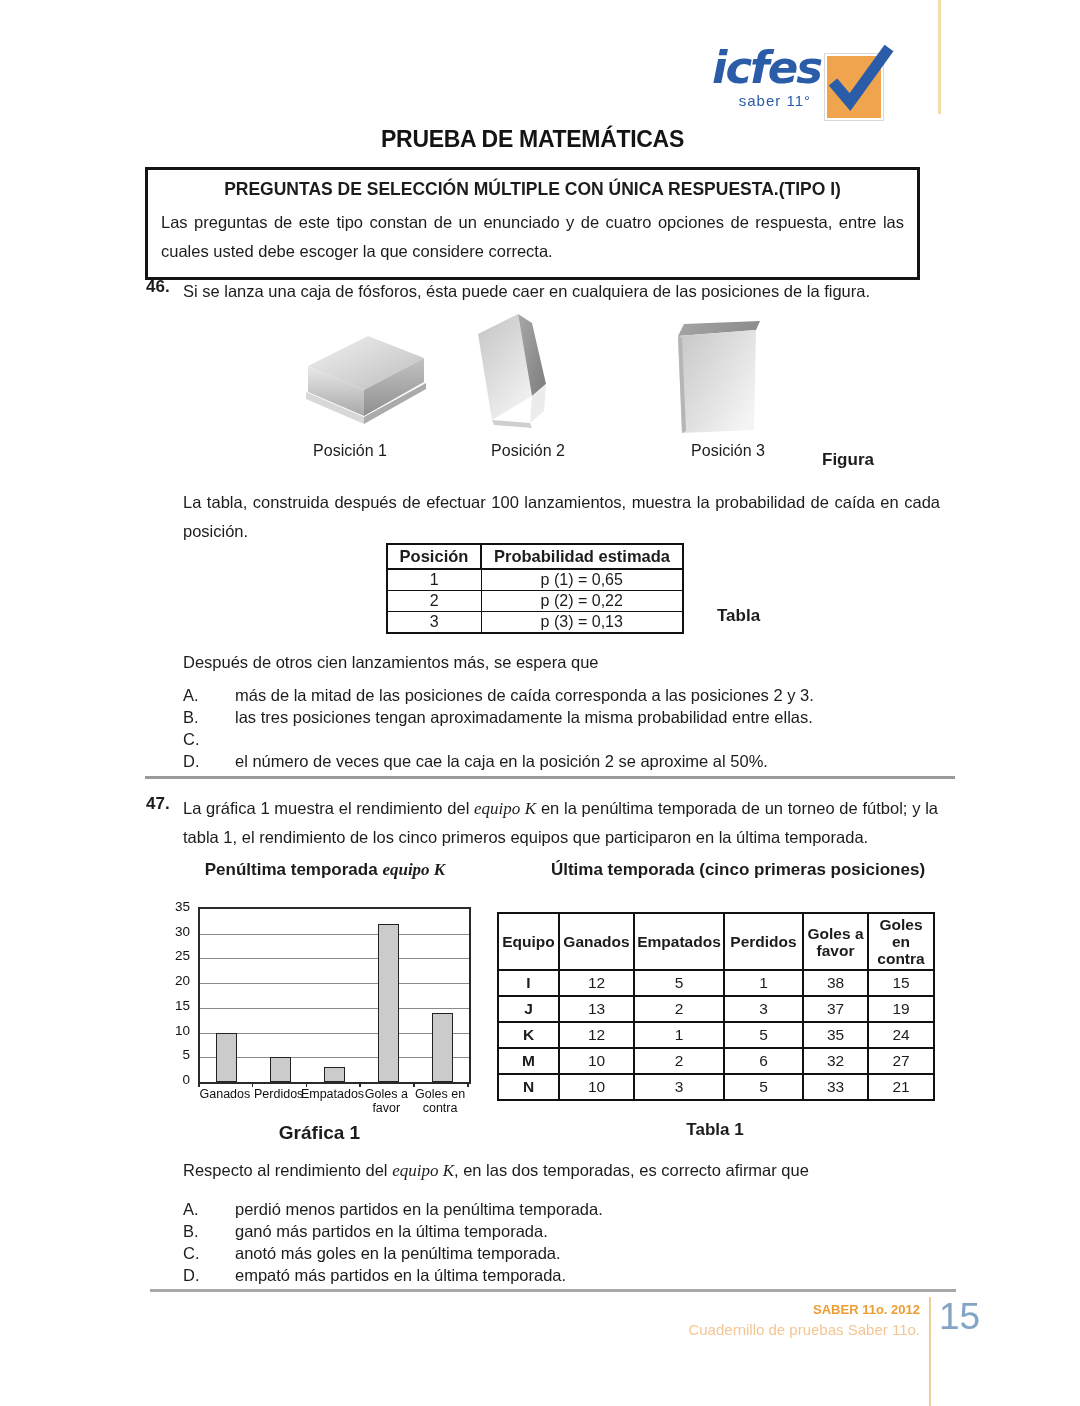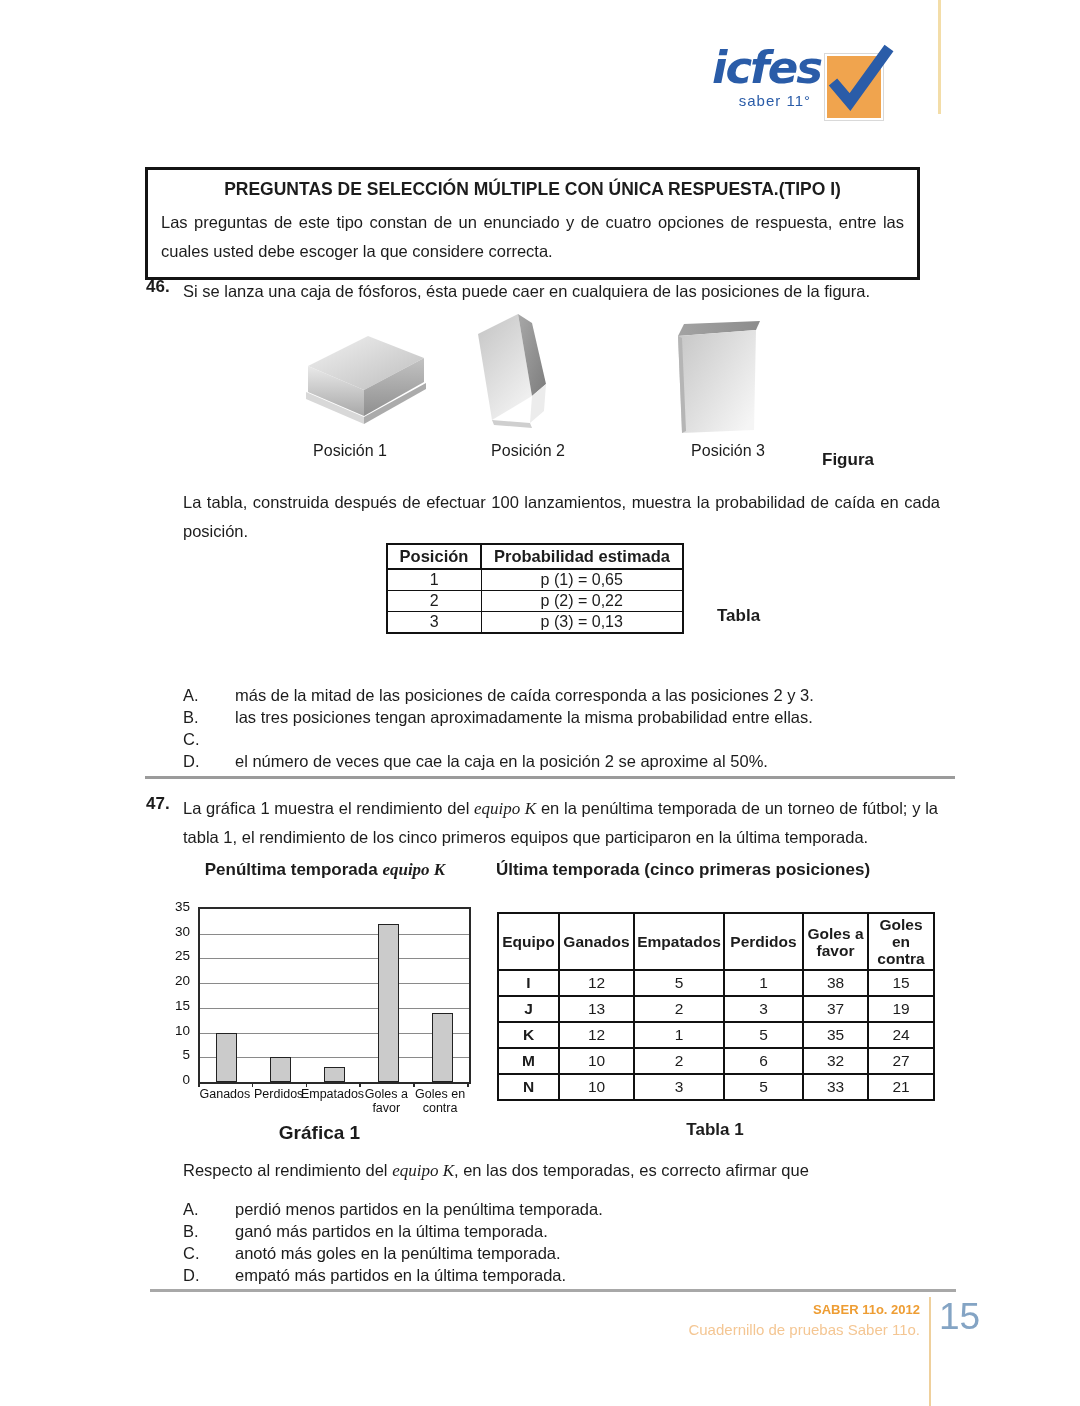--- a/index.html
+++ b/index.html
@@ -81,20 +81,21 @@
       <div id="logo-word">icfes</div>
       <div id="logo-tag">saber 11°</div>
     </div>
     <div id="logo-box">
       <svg id="logo-check" width="74" height="78" viewBox="0 0 74 78">
         <path d="M10 42 L27 62 L66 8" fill="none" stroke="#2a5ca8" stroke-width="11" stroke-linecap="butt"></path>
       </svg>
     </div>
   </div>
 
+  <div id="doc-title" class="abs">PRUEBA DE MATEMÁTICAS</div>
 
   <div id="instr-box" class="abs">
     <div id="instr-title">PREGUNTAS DE SELECCIÓN MÚLTIPLE CON ÚNICA RESPUESTA.(TIPO I)</div>
     <div id="instr-body" class="txt just">Las preguntas de este tipo constan de un enunciado y de cuatro opciones de respuesta, entre las cuales usted debe escoger la que considere correcta.</div>
   </div>
 
   <div class="abs qnum" style="left:146px;top:277px;">46.</div>
   <div class="abs txt" style="left:183px;top:277px;width:752px;">Si se lanza una caja de fósforos, ésta puede caer en cualquiera de las posiciones de la figura.</div>
 
   <svg class="abs" style="left:292px;top:316px;" width="140" height="118" viewBox="0 0 140 118">
@@ -178,20 +179,21 @@
       <td>p (2) = 0,22</td>
     </tr>
     <tr>
       <td>3</td>
       <td>p (3) = 0,13</td>
     </tr>
   </tbody>
     </table>
   <div class="abs caption" style="left:717px;top:606px;">Tabla</div>
 
+  <div class="abs txt" style="left:183px;top:648px;">Después de otros cien lanzamientos más, se espera que</div>
 
   <div class="abs opts" style="left:183px;top:684px;width:760px;">
     <div class="opt-row">
       <span class="opt-letter">A.</span>
       <span class="opt-text">más de la mitad de las posiciones de caída corresponda a las posiciones 2 y 3.</span>
     </div>
     <div class="opt-row">
       <span class="opt-letter">B.</span>
       <span class="opt-text">las tres posiciones tengan aproximadamente la misma probabilidad entre ellas.</span>
     </div>
@@ -203,21 +205,21 @@
       <span class="opt-text">el número de veces que cae la caja en la posición 2 se aproxime al 50%.</span>
     </div>
   </div>
 
   <div class="abs hrule" style="left:145px;top:776px;width:810px;"></div>
 
   <div class="abs qnum" style="left:146px;top:794px;">47.</div>
   <div class="abs txt just" style="left:183px;top:794px;width:755px;"><span>La gráfica 1 muestra el rendimiento del </span><span class="ital">equipo K</span><span> en la penúltima temporada de un torneo de fútbol; y la tabla 1, el rendimiento de los cinco primeros equipos que participaron en la última temporada.</span></div>
 
   <div class="abs sec-head" style="left:175px;top:860px;width:300px;"><span>Penúltima temporada </span><span class="ital bold">equipo K</span></div>
-  <div class="abs sec-head" style="left:473px;top:860px;width:420px;">Última temporada (cinco primeras posiciones)</div>
+  <div class="abs sec-head" style="left:528px;top:860px;width:420px;">Última temporada (cinco primeras posiciones)</div>
 
   <div id="chart" class="abs">
     <div id="chart-plot">
         <div class="gridline" style="top: 148.286px;"></div>
         <div class="gridline" style="top: 123.571px;"></div>
         <div class="gridline" style="top: 98.8571px;"></div>
         <div class="gridline" style="top: 74.1429px;"></div>
         <div class="gridline" style="top: 49.4286px;"></div>
         <div class="gridline" style="top: 24.7143px;"></div>
         <div class="bar" style="left: 16.4px; width: 21px; height: 49.4286px; background: rgb(203, 203, 203);"></div>

